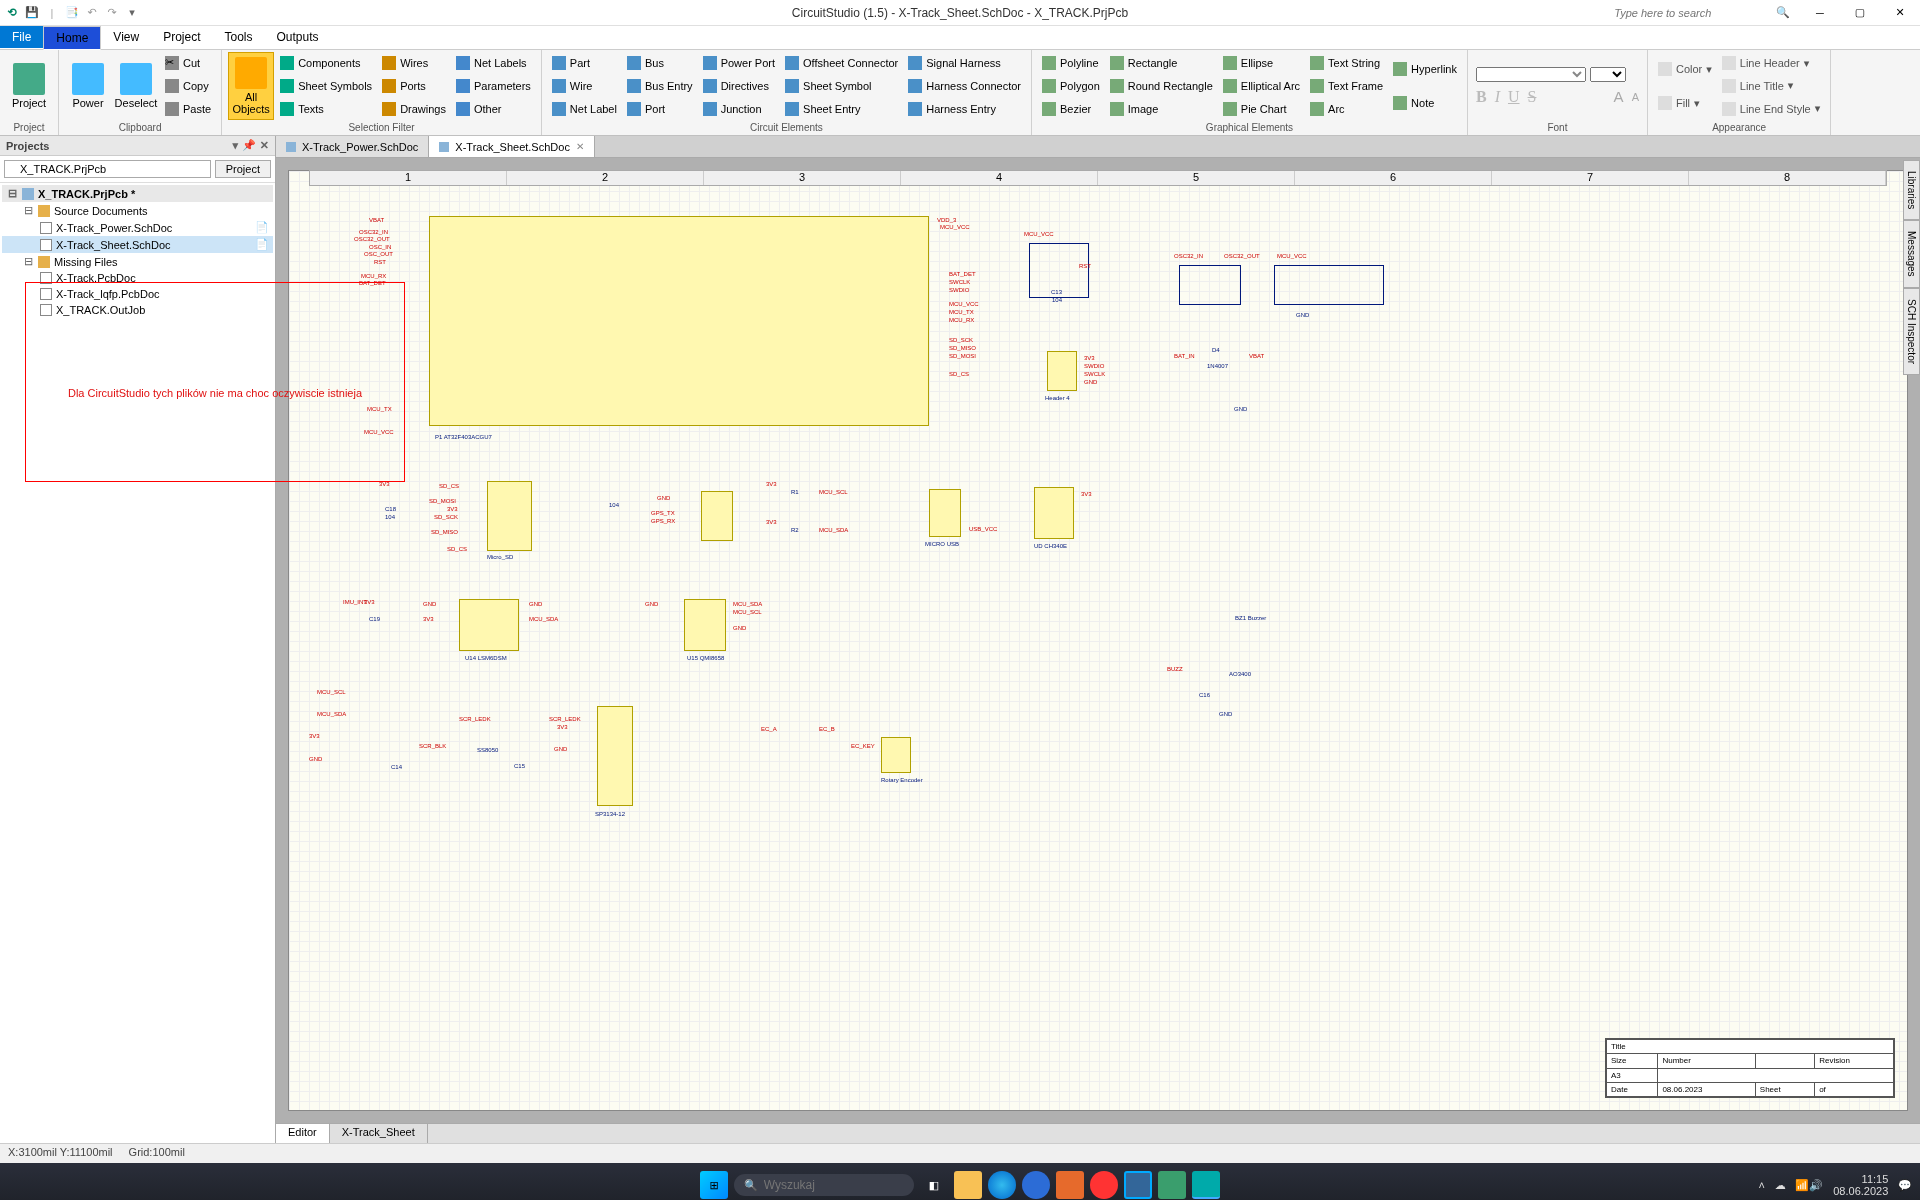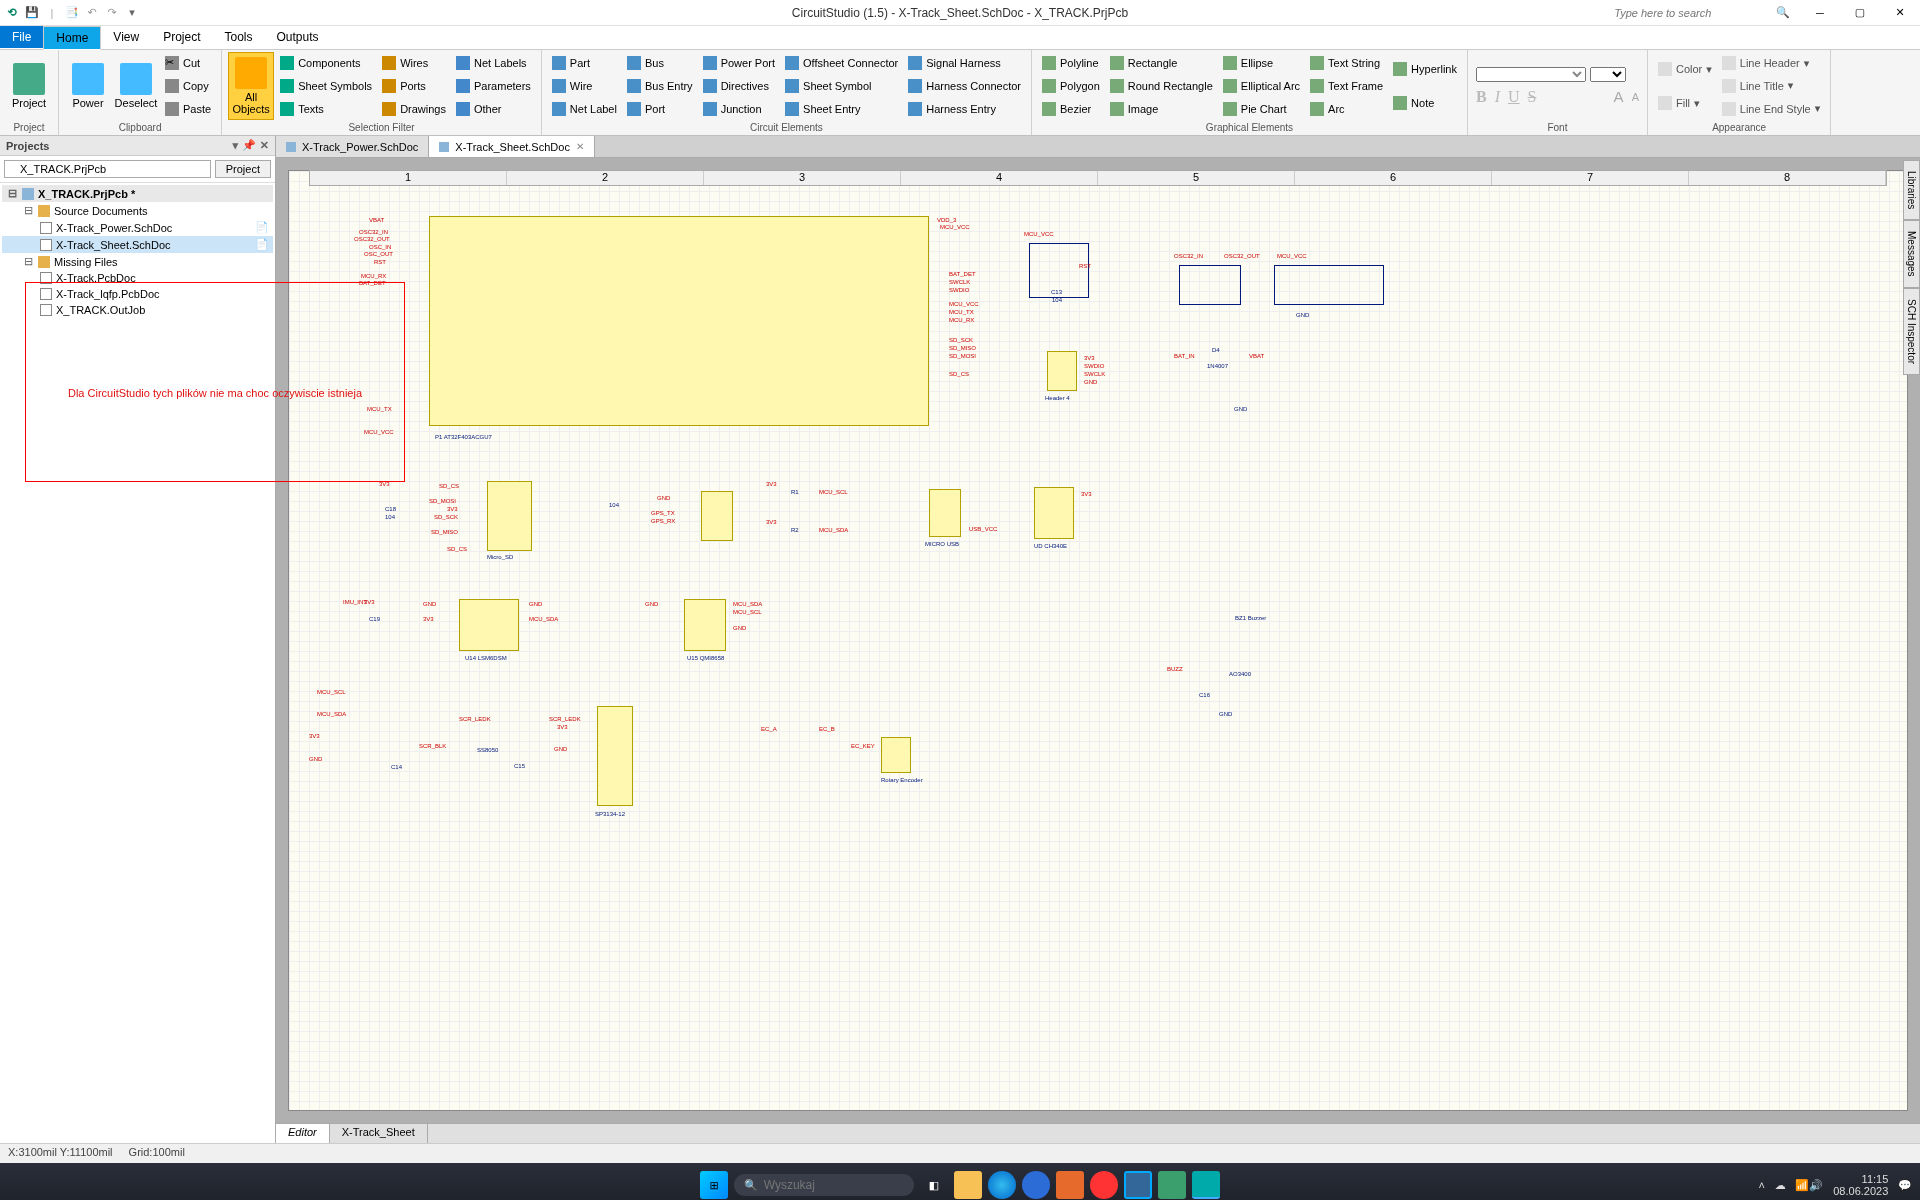--- a/index.html
+++ b/index.html
@@ -8,21 +8,21 @@
 .qat{display:flex;align-items:center;gap:4px;padding-left:4px;}
 .qat span{width:16px;height:16px;display:flex;align-items:center;justify-content:center;cursor:pointer;}
 .title-center{position:absolute;left:50%;transform:translateX(-50%);color:#333;font-size:12px;}
 .title-right{position:absolute;right:130px;display:flex;align-items:center;gap:4px;}
 .search-box{border:none;font-style:italic;color:#999;width:160px;padding:2px;outline:none;}
 .win-controls{position:absolute;right:0;display:flex;}
 .win-controls span{width:40px;height:26px;display:flex;align-items:center;justify-content:center;cursor:pointer;}
 .menutabs{height:24px;display:flex;align-items:flex-start;border-bottom:1px solid #ccc;}
 .menutab{padding:4px 12px;cursor:pointer;font-size:12px;}
 .menutab.file{background:#0078d4;color:#fff;}
-.menutab.active{border:1px solid #ccc;border-bottom:1px solid #fff;margin-bottom:-1px;background:#0ea5e9;}
+.menutab.active{border:1px solid #ccc;border-bottom:1px solid #fff;margin-bottom:-1px;background:#1d4ed8;}
 .ribbon{height:86px;background:#f5f5f5;border-bottom:1px solid #c0c0c0;display:flex;}
 .rgroup{border-right:1px solid #d0d0d0;padding:2px 6px;display:flex;flex-direction:column;justify-content:space-between;}
 .rgroup-content{display:flex;gap:2px;flex:1;}
 .rgroup-label{text-align:center;font-size:10px;color:#555;padding-top:2px;}
 .rbtn-big{width:46px;display:flex;flex-direction:column;align-items:center;justify-content:center;gap:2px;padding:4px 2px;cursor:pointer;font-size:10px;text-align:center;}
 .rbtn-big .icon-box{width:32px;height:32px;background:#ddd;border-radius:2px;}
 .rbtn-small{display:flex;align-items:center;gap:4px;padding:2px 4px;cursor:pointer;white-space:nowrap;font-size:11px;}
 .rbtn-small .mini-icon{width:14px;height:14px;background:#888;display:inline-block;}
 .rcol{display:flex;flex-direction:column;justify-content:space-around;}
 .all-objects{background:#ffd040;border:1px solid #d4a000;}
@@ -56,21 +56,21 @@
 .ruler-h div{flex:1;text-align:center;border-right:1px solid #ccc;}
 .schblock{position:absolute;background:#fff8b0;border:1px solid #b0a000;}
 .netlabel{position:absolute;font-size:6px;color:#00177b;}
 .redtxt{color:#c00;}
 .titleblkbox{position:absolute;right:12px;bottom:12px;width:290px;height:60px;border:1px solid #555;background:#fff;}
 .titleblkbox td{border:1px solid #555;font-size:8px;padding:1px 4px;}
 .side-tabs{position:absolute;right:0;top:160px;display:flex;flex-direction:column;}
 .side-tab{writing-mode:vertical-rl;padding:10px 2px;background:#e8e8e8;border:1px solid #aaa;font-size:10px;cursor:pointer;}
 .bottom-tabs{height:20px;background:#e0e0e0;border-top:1px solid #aaa;display:flex;}
 .bottom-tab{padding:2px 12px;border-right:1px solid #aaa;font-size:11px;cursor:pointer;}
-.bottom-tab.active{background:#fff;font-style:italic;}
+.bottom-tab.active{background:#fff;}
 .statusbar{height:20px;background:#f0f0f0;border-top:1px solid #ccc;padding:2px 8px;font-size:11px;color:#444;display:flex;gap:16px;}
 .taskbar{height:44px;background:linear-gradient(#2a2e3a,#1e2128);display:flex;align-items:center;justify-content:center;gap:6px;position:relative;}
 .tb-icon{width:28px;height:28px;border-radius:3px;display:flex;align-items:center;justify-content:center;cursor:pointer;}
 .tb-search{display:flex;align-items:center;background:#3a3e4a;border-radius:14px;padding:4px 10px;color:#ccc;width:180px;gap:6px;}
 .tb-search input{background:none;border:none;color:#ccc;outline:none;font-size:12px;width:130px;}
 .tb-right{position:absolute;right:8px;display:flex;align-items:center;gap:10px;color:#ddd;font-size:10px;}
 .tb-time{text-align:right;line-height:1.1;}
 .font-sample{font-family:Georgia,serif;color:#bbb;}
 .appearance-group .rbtn-small{color:#555;}
 </style>
@@ -583,20 +583,45 @@
         <div class="netlabel" style="left:188px;top:576px">SS8050</div>
         <div class="netlabel" style="left:102px;top:593px">C14</div>
 
         <div class="schblock" style="left:308px;top:535px;width:36px;height:100px;"></div>
         <div class="netlabel" style="left:306px;top:640px">SP3134-12</div>
         <div class="netlabel redtxt" style="left:260px;top:545px">SCR_LEDK</div>
         <div class="netlabel redtxt" style="left:268px;top:553px">3V3</div>
         <div class="netlabel redtxt" style="left:265px;top:575px">GND</div>
         <div class="netlabel" style="left:225px;top:592px">C15</div>
 
+        <div class="titleblkbox">
+          <table style="width:100%;height:100%;border-collapse:collapse;">
+            <tbody>
+                <tr>
+                  <td colspan="4">Title</td>
+                </tr>
+            <tr>
+                  <td>Size</td>
+                  <td>Number</td>
+                  <td></td>
+                  <td>Revision</td>
+                </tr>
+            <tr>
+                  <td>A3</td>
+                  <td colspan="3"></td>
+                </tr>
+            <tr>
+                  <td>Date</td>
+                  <td>08.06.2023</td>
+                  <td>Sheet</td>
+                  <td>of</td>
+                </tr>
+          </tbody>
+            </table>
+        </div>
       </div>
     </div>
     <div class="bottom-tabs">
       <div class="bottom-tab active">Editor</div>
       <div class="bottom-tab">X-Track_Sheet</div>
     </div>
   </div>
 </div>
 
 <div class="red-box"><span>Dla CircuitStudio tych plików nie ma choc oczywiscie istnieja</span></div>

